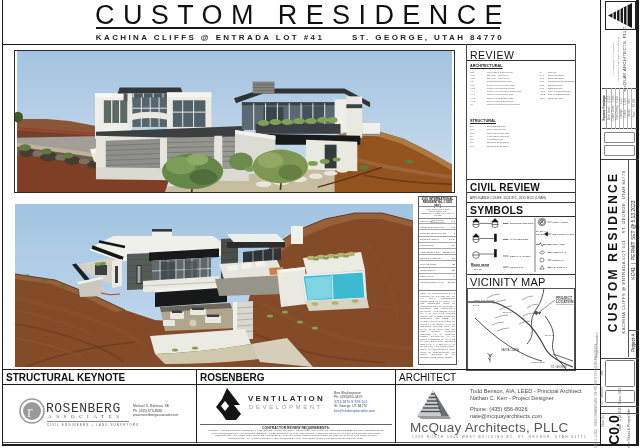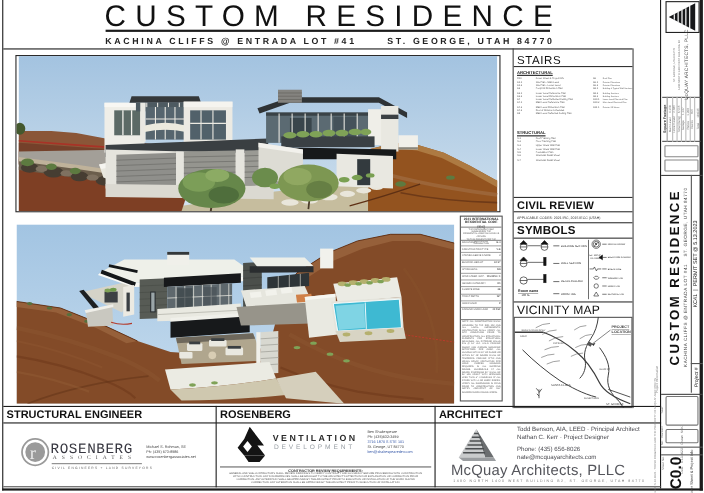--- a/index.html
+++ b/index.html
@@ -442,21 +442,21 @@
     </div>
 <div style="padding:1.6px 1px;display:flex;justify-content:space-between">
       <span>GROUND SNOW LOAD</span>
       <span style="font-weight:bold">21 PSF</span>
     </div>
 </div>
 <div class="ln" style="left:419px;top:290px;width:37px;height:0.5px;background:#888"></div>
 <div class="a" style="left:420px;top:292px;width:35px;text-align:justify;font-size:2px;line-height:2.55px;color:#555">NOTE: ALL CONSTRUCTION SHALL CONFORM TO THE 2021 IRC AND ALL LOCAL AMENDMENTS. CONTRACTOR SHALL VERIFY ALL SITE CONDITIONS PRIOR TO CONSTRUCTION. ALL STRUCTURAL ELEMENTS PER STRUCTURAL DRAWINGS. ALL EXTERIOR WALLS 2X6 @ 16" O.C. U.N.O. PROVIDE SMOKE AND CARBON MONOXIDE DETECTORS PER CODE. ALL GLAZING WITHIN 18" OF FLOOR OR WITHIN 24" OF DOORS SHALL BE TEMPERED. PROVIDE ATTIC AND CRAWL SPACE VENTILATION PER CODE. EGRESS WINDOWS REQUIRED IN ALL SLEEPING ROOMS. GUARDRAILS AT ALL DROPS EXCEEDING 30" SHALL BE 36" MIN HEIGHT WITH OPENINGS LESS THAN 4". HANDRAILS AT ALL STAIRS WITH 4 OR MORE RISERS. VERIFY ALL DIMENSIONS IN FIELD PRIOR TO CONSTRUCTION AND NOTIFY ARCHITECT OF ANY DISCREPANCIES FOUND HEREIN.</div>
 
 <div class="ln" style="left:466px;top:44px;width:1px;height:327px;background:#444"></div>
-<div class="a" style="left:470px;top:49px;font-size:10.5px;color:#111;letter-spacing:0.5px">STAIRS</div>
+<div class="a" style="left:470px;top:49px;font-size:10.5px;color:#111;letter-spacing:0.5px">REVIEW</div>
 <div class="ln" style="left:467px;top:60px;width:108px;height:1px;background:#333"></div>
 <div class="a" style="left:470px;top:64px;font-size:3.8px;font-weight:bold;color:#222;text-decoration:underline">ARCHITECTURAL</div>
 <div class="a" style="left:470px;top:70.5px;font-size:2.3px;line-height:3.25px;color:#555;white-space:pre">C00
 A1.1
 A1.2
 A2
 A3.1
 A3.2
 A4
 A4.1
@@ -618,23 +618,23 @@
   <g stroke="#333" stroke-width="0.7" fill="none">
     <path d="M23,74 l0,-8 M23,68 l-2.5,-3 M23,69 l2.5,-3.5 M23,72 l-2,-2"></path>
   </g>
 </svg>
 
 <div class="ln" style="left:3px;top:369px;width:598px;height:1px"></div>
 <div class="ln" style="left:3px;top:384px;width:598px;height:1px"></div>
 <div class="ln" style="left:3px;top:442px;width:598px;height:1px;background:#555"></div>
 <div class="ln" style="left:196px;top:369px;width:1px;height:74px"></div>
 <div class="ln" style="left:395px;top:369px;width:1px;height:74px"></div>
-<div class="a" style="left:6px;top:372px;font-size:10px;font-weight:bold;color:#111">STRUCTURAL ENGINEER</div>
+<div class="a" style="left:6px;top:372px;font-size:10px;font-weight:bold;color:#111">STRUCTURAL KEYNOTE</div>
 <div class="a" style="left:200px;top:372px;font-size:10px;font-weight:bold;color:#111">ROSENBERG</div>
-<div class="a" style="left:399px;top:372px;font-size:10px;font-weight:bold;color:#111">ARCHITECT</div>
+<div class="a" style="left:399px;top:372px;font-size:10px;font-weight:normal;color:#111">ARCHITECT</div>
 
 <svg class="a" style="left:18px;top:398px" width="28" height="28" viewBox="0 0 28 28">
   <circle cx="14" cy="13" r="12" fill="none" stroke="#9a9a9a" stroke-width="1.6"></circle>
   <circle cx="14" cy="13" r="9" fill="#9a9a9a"></circle>
   <text x="9" y="19" font-family="Liberation Serif" font-size="17" fill="#e8e8e8">r</text>
 </svg>
 <div class="a" style="left:46px;top:401px;font-size:13px;font-family:Liberation Mono, monospace;color:#373740;letter-spacing:0.5px">ROSENBERG</div>
 <div class="a" style="left:48px;top:414px;font-size:5px;font-family:'Liberation Serif',serif;color:#555;letter-spacing:4.6px">ASSOCIATES</div>
 <div class="ln" style="left:47px;top:421px;width:82px;height:0.5px;background:#888"></div>
 <div class="a" style="left:47px;top:423px;font-size:3px;color:#666;letter-spacing:1.1px">CIVIL ENGINEERS + LAND SURVEYORS</div>

